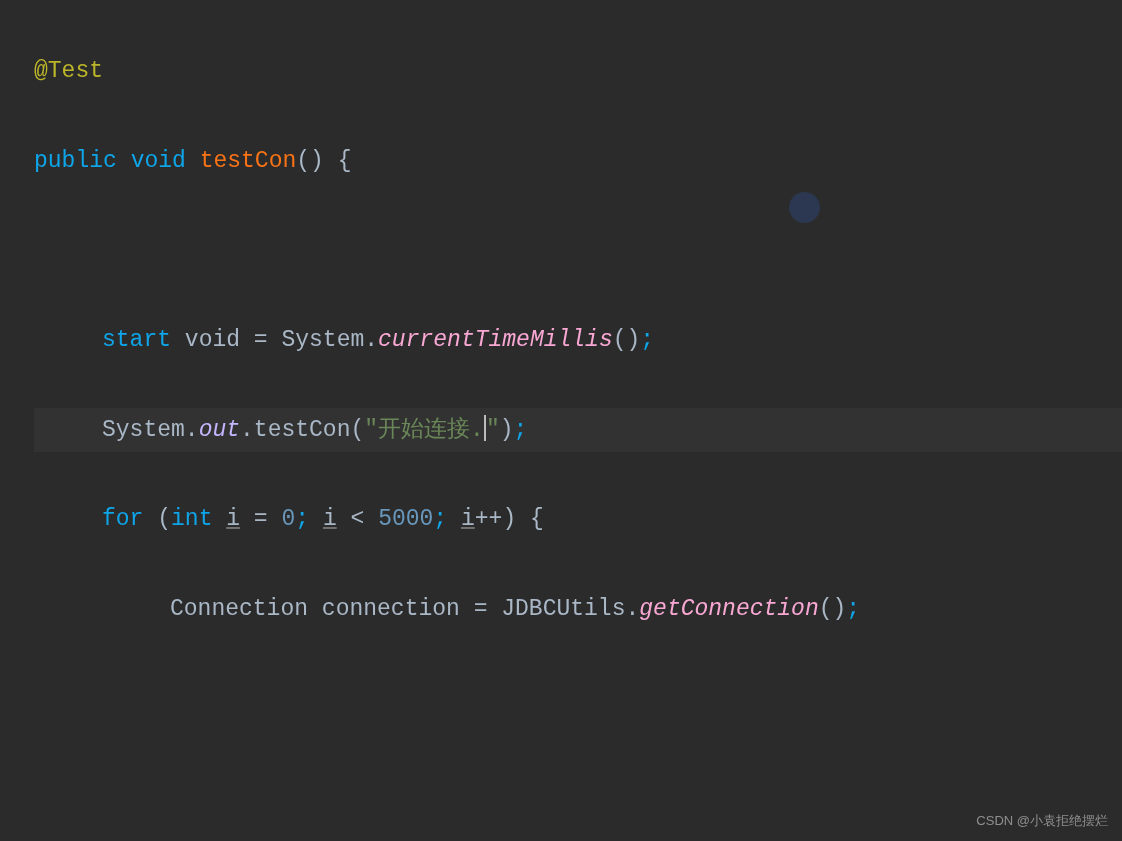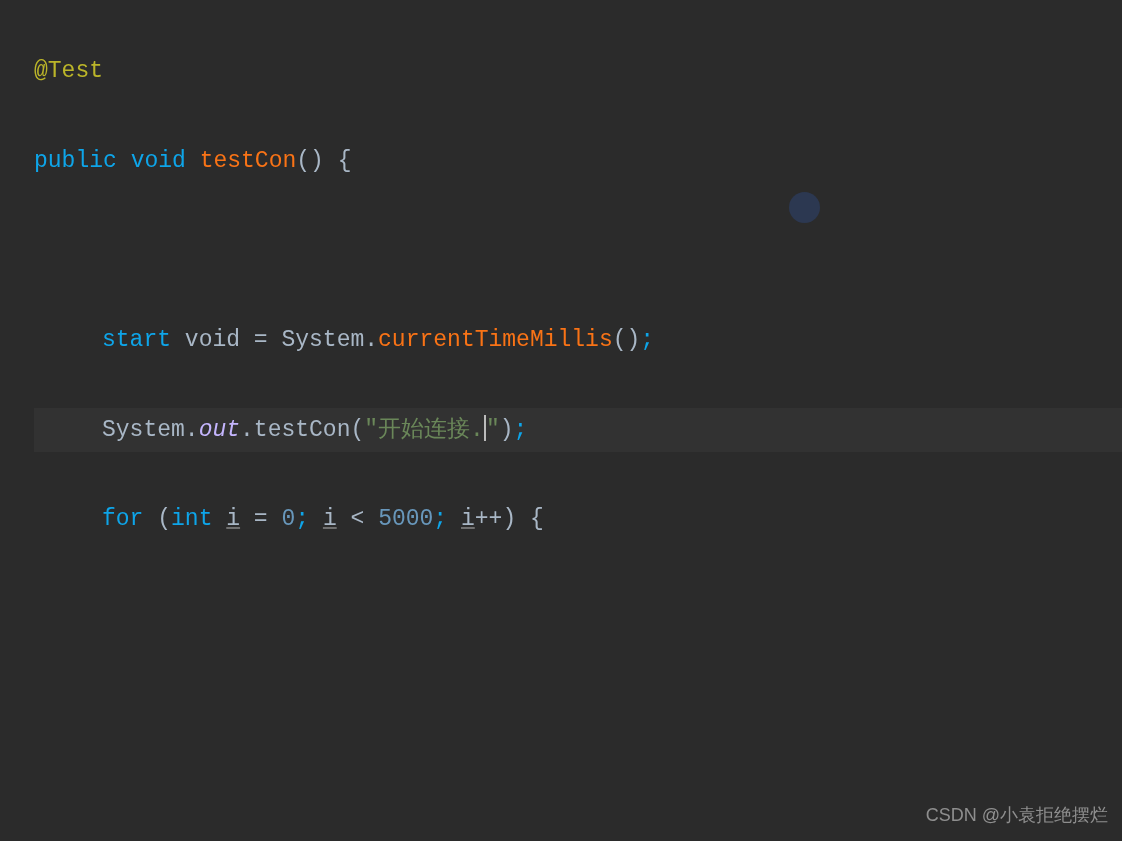--- a/index.html
+++ b/index.html
@@ -27,21 +27,21 @@
       position: relative;
     }
     .line.highlighted {
       background-color: #323232;
     }
     .annotation { color: #bbb529; margin-top: 20px; }
     .keyword { color: #0ea5e9; }
     .method-decl { color: #f97316; }
     .default { color: #a9b7c6; }
     .static-field { color: #c4b5fd; font-style: italic; }
-    .method-call-italic { color: #f97316; }
+    .method-call-italic { color: #f9a8d4; font-style: italic; }
     .string { color: #6a8759; }
     .comment { color: #808080; }
     .number { color: #6897bb; }
     .variable-u { text-decoration: underline; text-decoration-color: #707070; }
     .cursor {
       display: inline-block;
       width: 2px;
       height: 26px;
       background-color: #bbbbbb;
       vertical-align: middle;
@@ -54,38 +54,39 @@
       background-color: #2c3851;
       border-radius: 50%;
       left: 789px;
       top: 192px;
     }
     .watermark {
       position: absolute;
       bottom: 8px;
       right: 14px;
       color: #b0b0b0;
-      font-size: 18px;
+      font-size: 13px;
       font-family: 'Microsoft YaHei', 'PingFang SC', sans-serif;
       opacity: 0.75;
     }
     .indent1 { padding-left: 0px; }
     .indent2 { padding-left: 68px; }
     .indent3 { padding-left: 136px; }
   </style>
 </head>
 <body>
 
 <div class="code-container">
 <div class="line indent1"><span class="annotation">@Test</span></div>
 <div class="line indent1"><span class="keyword">public </span><span class="keyword">void </span><span class="method-decl">testCon</span><span class="default">() {</span></div>
 <div class="line">&nbsp;</div>
 <div class="line indent2"><span class="keyword">start </span><span class="default">void = System.</span><span class="method-call-italic">currentTimeMillis</span><span class="default">()</span><span class="keyword">;</span></div>
 <div class="line indent2 highlighted"><span class="default">System.</span><span class="static-field">out</span><span class="default">.testCon(</span><span class="string">"开始连接.</span><span class="cursor"></span><span class="string">"</span><span class="default">)</span><span class="keyword">;</span></div>
 <div class="line indent2"><span class="keyword">for </span><span class="default">(</span><span class="keyword">int </span><span class="default variable-u">i</span><span class="default"> = </span><span class="number">0</span><span class="keyword">; </span><span class="default variable-u">i</span><span class="default"> &lt; </span><span class="number">5000</span><span class="keyword">; </span><span class="default variable-u">i</span><span class="default">++) {</span></div>
+<div class="line indent3"><span class="default">Connection connection = JDBCUtils.</span><span class="method-call-italic">getConnection</span><span class="default">()</span><span class="keyword">;</span></div>
 
 
 
 
 
 
 
 
 
 </div>

